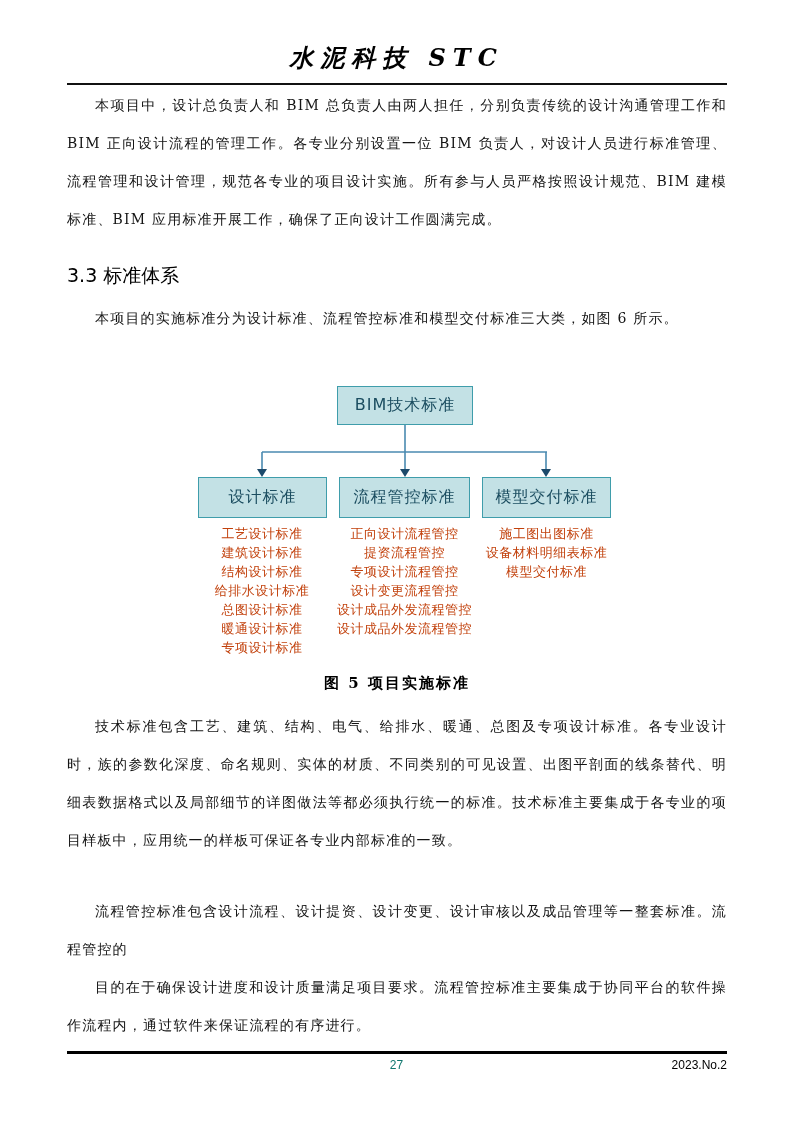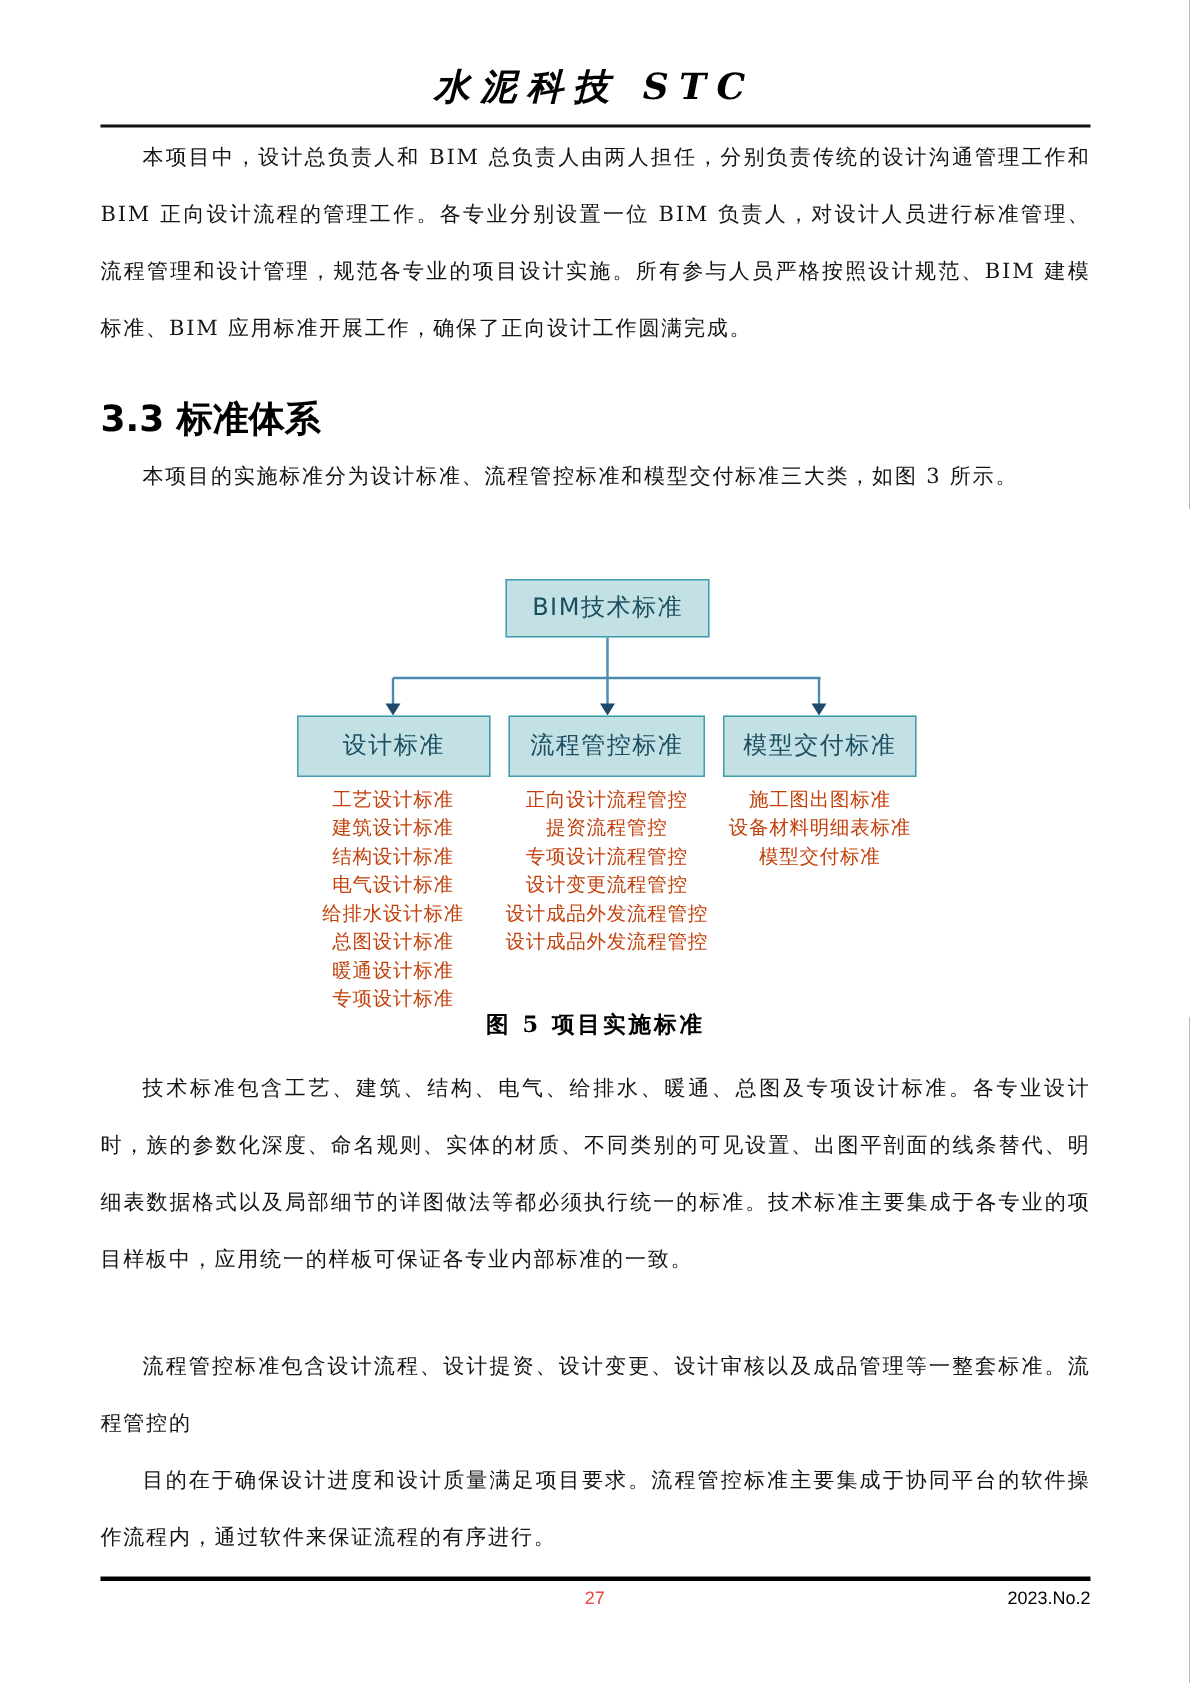--- a/index.html
+++ b/index.html
@@ -38,22 +38,22 @@
     text-align: justify;
     text-justify: inter-character;
     color: #141414;
   }
   .indent { text-indent: 2em; }
   .p1 { top: 86px; }
   .section-heading {
     position: absolute;
     left: 67px; top: 263px;
     font-family: "DejaVu Sans", "Liberation Sans", sans-serif;
-    font-weight: bold;
-    font-size: 24px;
+    font-weight: normal;
+    font-size: 19px;
     color: #000;
   }
   .p2 { top: 299px; }
   .p3 { top: 707px; }
   .p4 { top: 892px; }
   .p5 { top: 968px; }
   .figure {
     position: absolute;
     left: 67px; top: 380px;
     width: 660px; height: 292px;
@@ -101,21 +101,21 @@
     position: absolute;
     top: 1051px; left: 67px; width: 660px;
     border-top: 3px solid #000;
   }
   .footer-page-number {
     position: absolute;
     top: 1058px; left: 0; width: 100%;
     text-align: center;
     font-family: "Liberation Sans", "DejaVu Sans", sans-serif;
     font-size: 12px;
-    color: #ef4444;
+    color: #0f766e;
   }
   .footer-issue {
     position: absolute;
     top: 1058px; right: 66px;
     font-family: "Liberation Sans", "DejaVu Sans", sans-serif;
     font-size: 12px;
     color: #000;
   }
 </style>
 </head>
@@ -123,21 +123,21 @@
 
 <div class="page">
 
   <div class="journal-title">水泥科技  STC</div>
   <div class="header-rule"></div>
 
   <p class="body-text indent p1">本项目中，设计总负责人和 BIM 总负责人由两人担任，分别负责传统的设计沟通管理工作和 BIM 正向设计流程的管理工作。各专业分别设置一位 BIM 负责人，对设计人员进行标准管理、流程管理和设计管理，规范各专业的项目设计实施。所有参与人员严格按照设计规范、BIM 建模标准、BIM 应用标准开展工作，确保了正向设计工作圆满完成。</p>
 
   <div class="section-heading">3.3 标准体系</div>
 
-  <p class="body-text indent p2">本项目的实施标准分为设计标准、流程管控标准和模型交付标准三大类，如图 3 所示。</p>
+  <p class="body-text indent p2">本项目的实施标准分为设计标准、流程管控标准和模型交付标准三大类，如图 6 所示。</p>
 
   <div class="figure">
     <svg width="660" height="292" viewBox="0 0 660 292">
       <line x1="338" y1="45" x2="338" y2="72" stroke="#4a8ab0" stroke-width="1.6"></line>
       <line x1="195" y1="72" x2="480" y2="72" stroke="#4a8ab0" stroke-width="1.6"></line>
       <line x1="195" y1="72" x2="195" y2="90" stroke="#4a8ab0" stroke-width="1.6"></line>
       <line x1="338" y1="72" x2="338" y2="90" stroke="#4a8ab0" stroke-width="1.6"></line>
       <line x1="479" y1="72" x2="479" y2="90" stroke="#4a8ab0" stroke-width="1.6"></line>
       <polygon points="190,89 200,89 195,97" fill="#1d4a6b"></polygon>
       <polygon points="333,89 343,89 338,97" fill="#1d4a6b"></polygon>
@@ -147,21 +147,20 @@
     <div class="node node-root">BIM技术标准</div>
 
     <div class="node node-b1">设计标准</div>
     <div class="node node-b2">流程管控标准</div>
     <div class="node node-b3">模型交付标准</div>
 
     <div class="branch-list list-1">
         <div>工艺设计标准</div>
         <div>建筑设计标准</div>
         <div>结构设计标准</div>
-        <div>电气设计标准</div>
         <div>给排水设计标准</div>
         <div>总图设计标准</div>
         <div>暖通设计标准</div>
         <div>专项设计标准</div>
       </div>
     <div class="branch-list list-2">
         <div>正向设计流程管控</div>
         <div>提资流程管控</div>
         <div>专项设计流程管控</div>
         <div>设计变更流程管控</div>

